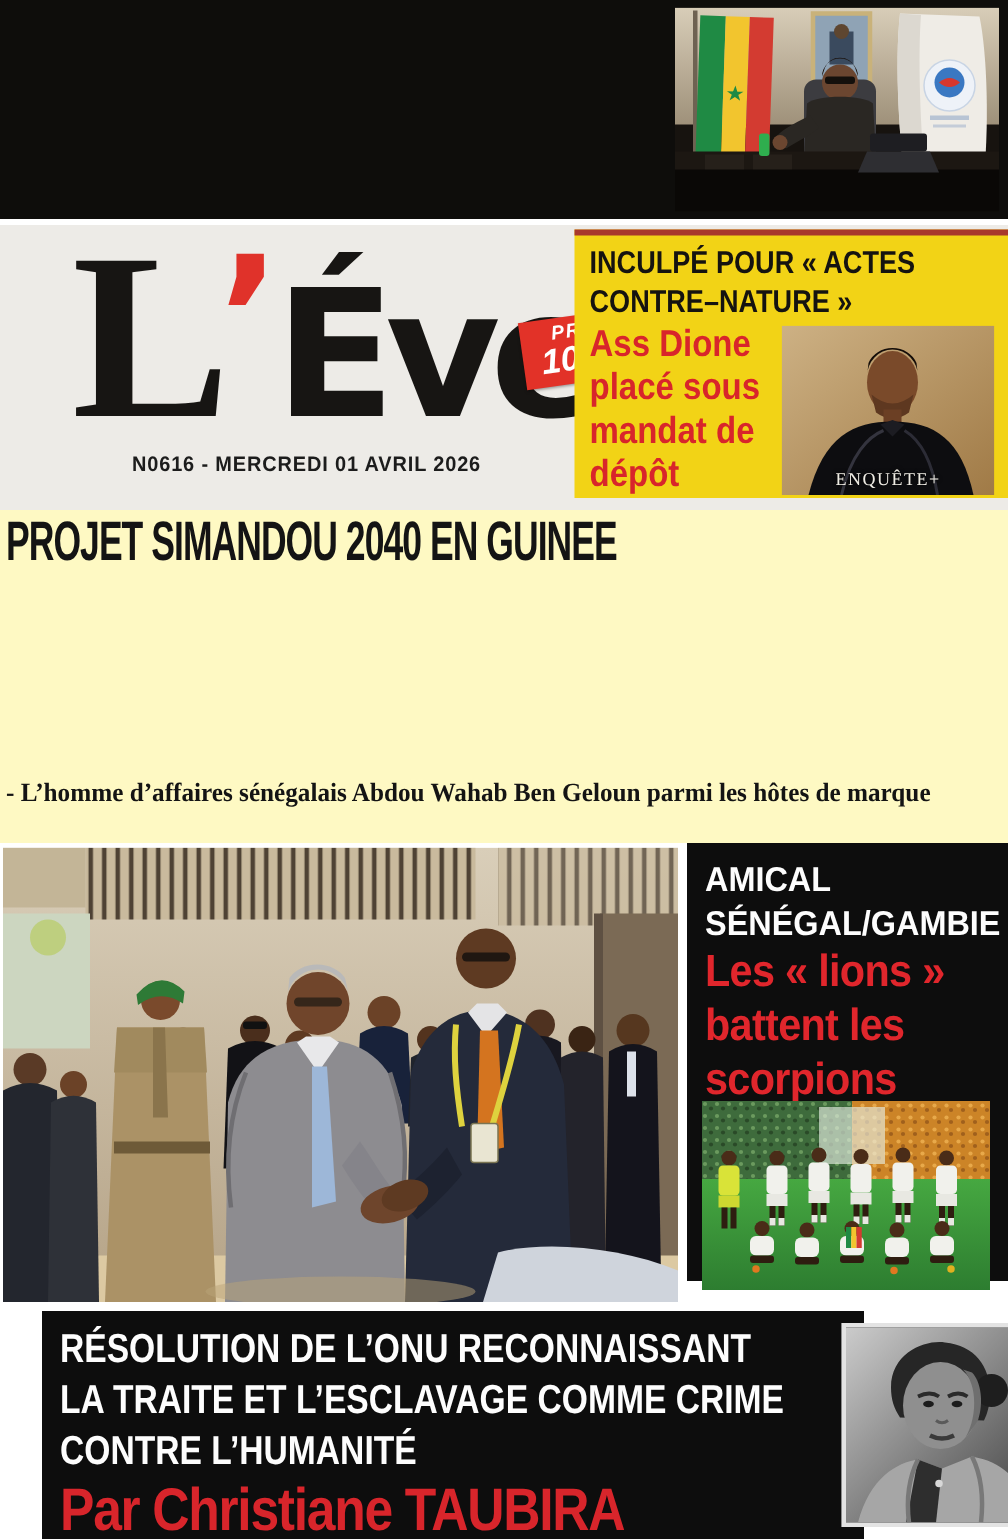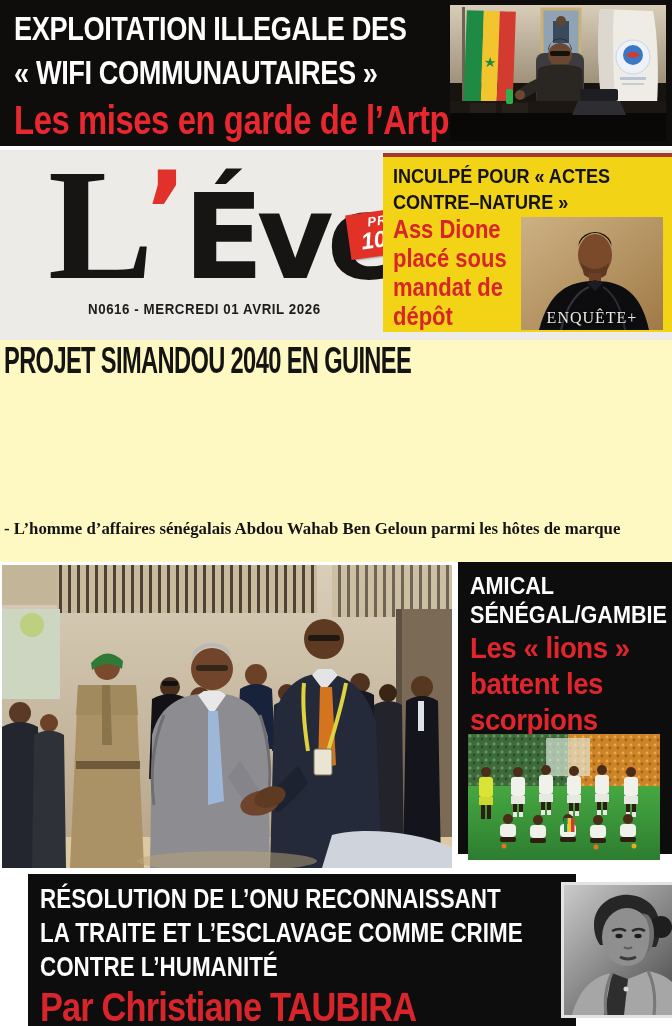--- a/index.html
+++ b/index.html
@@ -33,21 +33,21 @@
 
   
   .ybox { position:absolute; left:383px; top:3px; width:289px; height:179px; background:#f2d316;
           border-top:4px solid #a8382c; padding:6px 16px 0 10px; }
   .ybox-kicker { color:#151310; font-size:21px; font-weight:900; line-height:26px;
                  white-space:nowrap; transform:scaleX(.86); transform-origin:0 0; }
   .ybox-red { color:#d8252b; font-size:25px; font-weight:900; line-height:29px;
               white-space:nowrap; transform:scaleX(.88); transform-origin:0 0; }
   .ybox-photo { position:absolute; left:138px; top:60px; width:142px; height:113px; overflow:hidden; }
   .ybox-watermark { position:absolute; left:0; bottom:3px; width:100%; text-align:center;
-                    color:#efece4; font-family:"Liberation Serif", serif; font-size:16px;
+                    color:#efece4; font-family:"Liberation Serif", serif; font-size:12px;
                     letter-spacing:1px; text-shadow:0 0 3px #000; }
 
   
   .lead { position:absolute; left:0; top:340px; width:672px; height:222px; background:#fef9c3; }
   .lead-kicker { position:absolute; left:4px; top:0px; color:#141414; font-size:37px; font-weight:900;
                  white-space:nowrap; transform:scaleX(.64); transform-origin:0 0; letter-spacing:-1px;}
   .lead-h { position:absolute; left:2px; top:42px; }
   .lead-h div { color:#d8232a; font-size:53px; font-weight:900; line-height:63px;
                 white-space:nowrap; transform:scaleX(.86); transform-origin:0 0; letter-spacing:-1.5px;}
   .lead-sub { position:absolute; left:4px; top:178px; color:#141414; white-space:nowrap;
@@ -74,25 +74,20 @@
   .bb-photo { position:absolute; left:533px; top:8px; width:136px; height:136px;
               border:3px solid #e3e3e3; overflow:hidden; background:#555; }
   svg { display:block; }
 </style>
 </head>
 <body>
 
 <div class="page">
 
   <div class="top-banner">
-    <div class="tb-text">
-      <div class="tb-line">EXPLOITATION ILLEGALE DES</div>
-      <div class="tb-line">« WIFI COMMUNAUTAIRES »</div>
-      <div class="tb-red">Les mises en garde de l’Artp</div>
-    </div>
     <div class="tb-photo">
       <svg width="216" height="136" viewBox="0 0 216 136" xmlns="http://www.w3.org/2000/svg">
         <defs>
           <linearGradient id="wallg" x1="0" y1="0" x2="0" y2="1">
             <stop offset="0" stop-color="#d8cdb8"></stop>
               <stop offset="1" stop-color="#9f917a"></stop>
           </linearGradient>
         </defs>
         <rect width="216" height="136" fill="#17130f"></rect>
         <rect x="0" y="0" width="216" height="78" fill="url(#wallg)"></rect>

